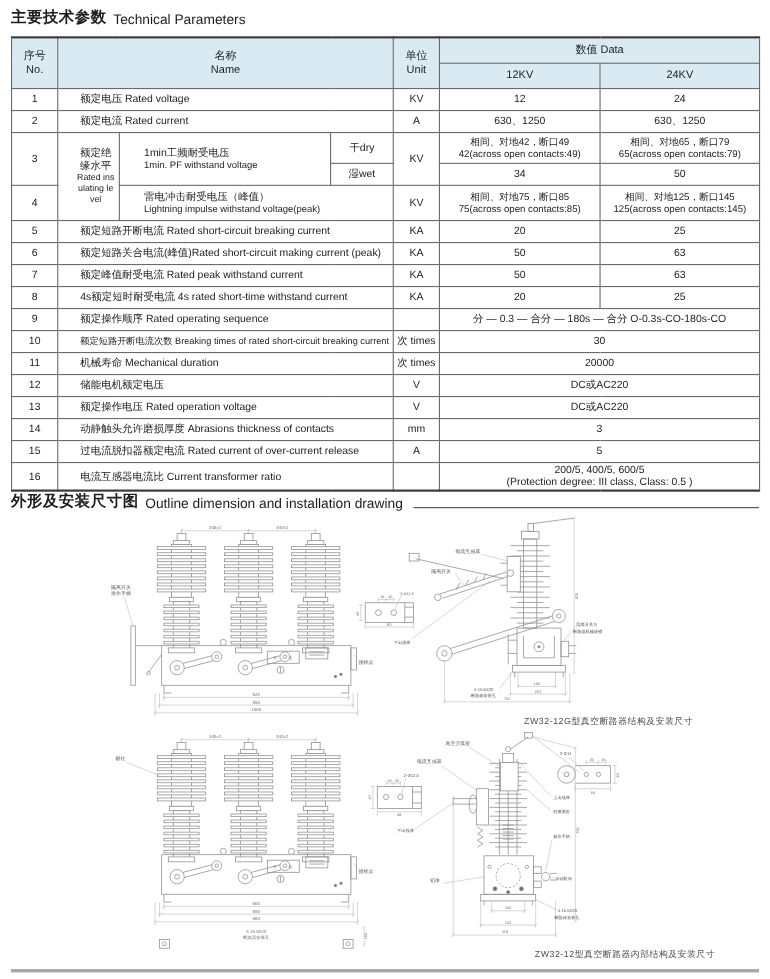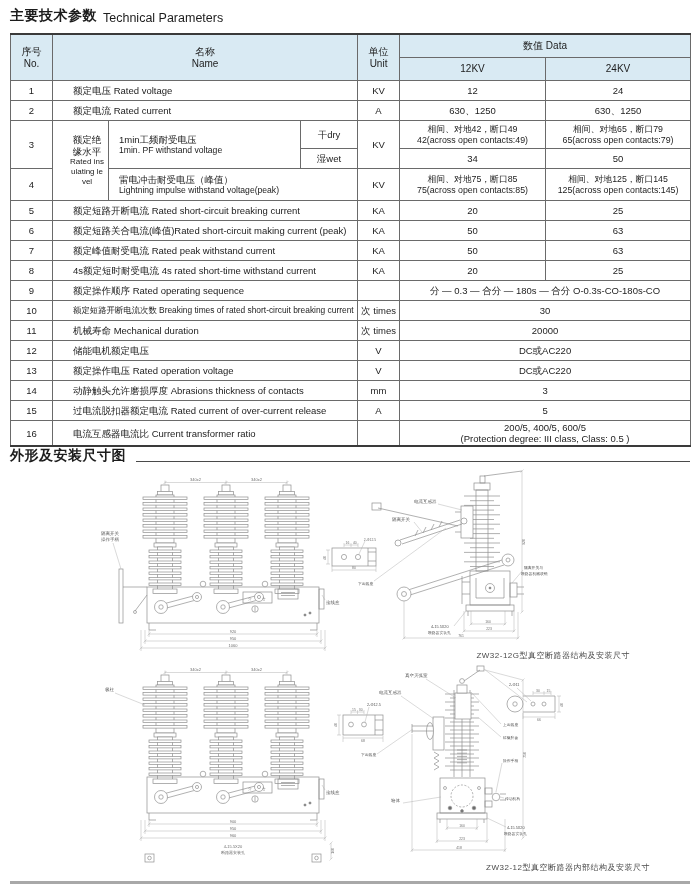--- a/index.html
+++ b/index.html
@@ -17,21 +17,21 @@
   .ptable thead th{background:#d9eaf3;font-weight:normal;height:20px;font-size:10px;}
   .ptable tbody:first-of-type tr:first-child td{border-top:1.8px solid #3a3a3a;}
   .ptable td{height:17px;}
   .ptable td.name{text-align:left;padding-left:20px;white-space:nowrap;}
   .ptable tr.tight td.name{font-size:8.4px;}
   .ptable td.v2{font-size:8.8px;line-height:1.22;}
   .ptable td.v2 .en,{font-size:8.3px;}
   .ptable td.group{padding:1px 16px;}
   .ptable td.group .gwrap{width:36px;margin:0 auto;font-size:9.5px;line-height:1.2;word-break:break-all;}
   .ptable td.group .gen{font-size:8px;line-height:1.25;}
-  .ptable td.desc{text-align:left;padding-left:10px;}
+  .ptable td.desc{text-align:left;padding-left:22px;}
   .ptable td.desc .en{font-size:8.6px;}
   .ptable tr.r3a td{height:25px;}
   .ptable tr.r4 td{height:29px;}
   
   svg.fig{position:absolute;overflow:visible;}
   svg text{font-family:"Liberation Sans","DejaVu Sans",sans-serif;}
   .ln{stroke:#8f8f8f;fill:none;stroke-width:.7;}
   .wh{fill:#ffffff;stroke:#8f8f8f;stroke-width:.7;}
   .lt{stroke:#adadad;stroke-width:.45;fill:none;}
   .dk{fill:#6d6d6d;}
@@ -219,20 +219,21 @@
         <td colspan="2">
           <div>200/5, 400/5, 600/5</div>
           <div>(Protection degree: III class, Class: 0.5 )</div>
         </td>
       </tr>
     </tbody>
 </table>
 
 <div class="abs sect-title" style="left:10px;top:447px;right:10px;align-items:flex-end;">
   <span class="zh">外形及安装尺寸图</span>
+  <span class="en">Outline dimension and installation drawing</span>
   <span class="rule"></span>
 </div>
 
 <svg width="0" height="0" style="position:absolute" aria-hidden="true">
   <defs>
     <g id="pole">
       <rect class="wh" x="-4" y="0" width="8" height="7"></rect>
       <rect class="wh" x="-7.5" y="6.5" width="15" height="3.5"></rect>
       <rect class="wh" x="-9" y="10" width="18" height="48"></rect>
       <rect class="wh" x="-22" y="12" width="44" height="2.6"></rect>

